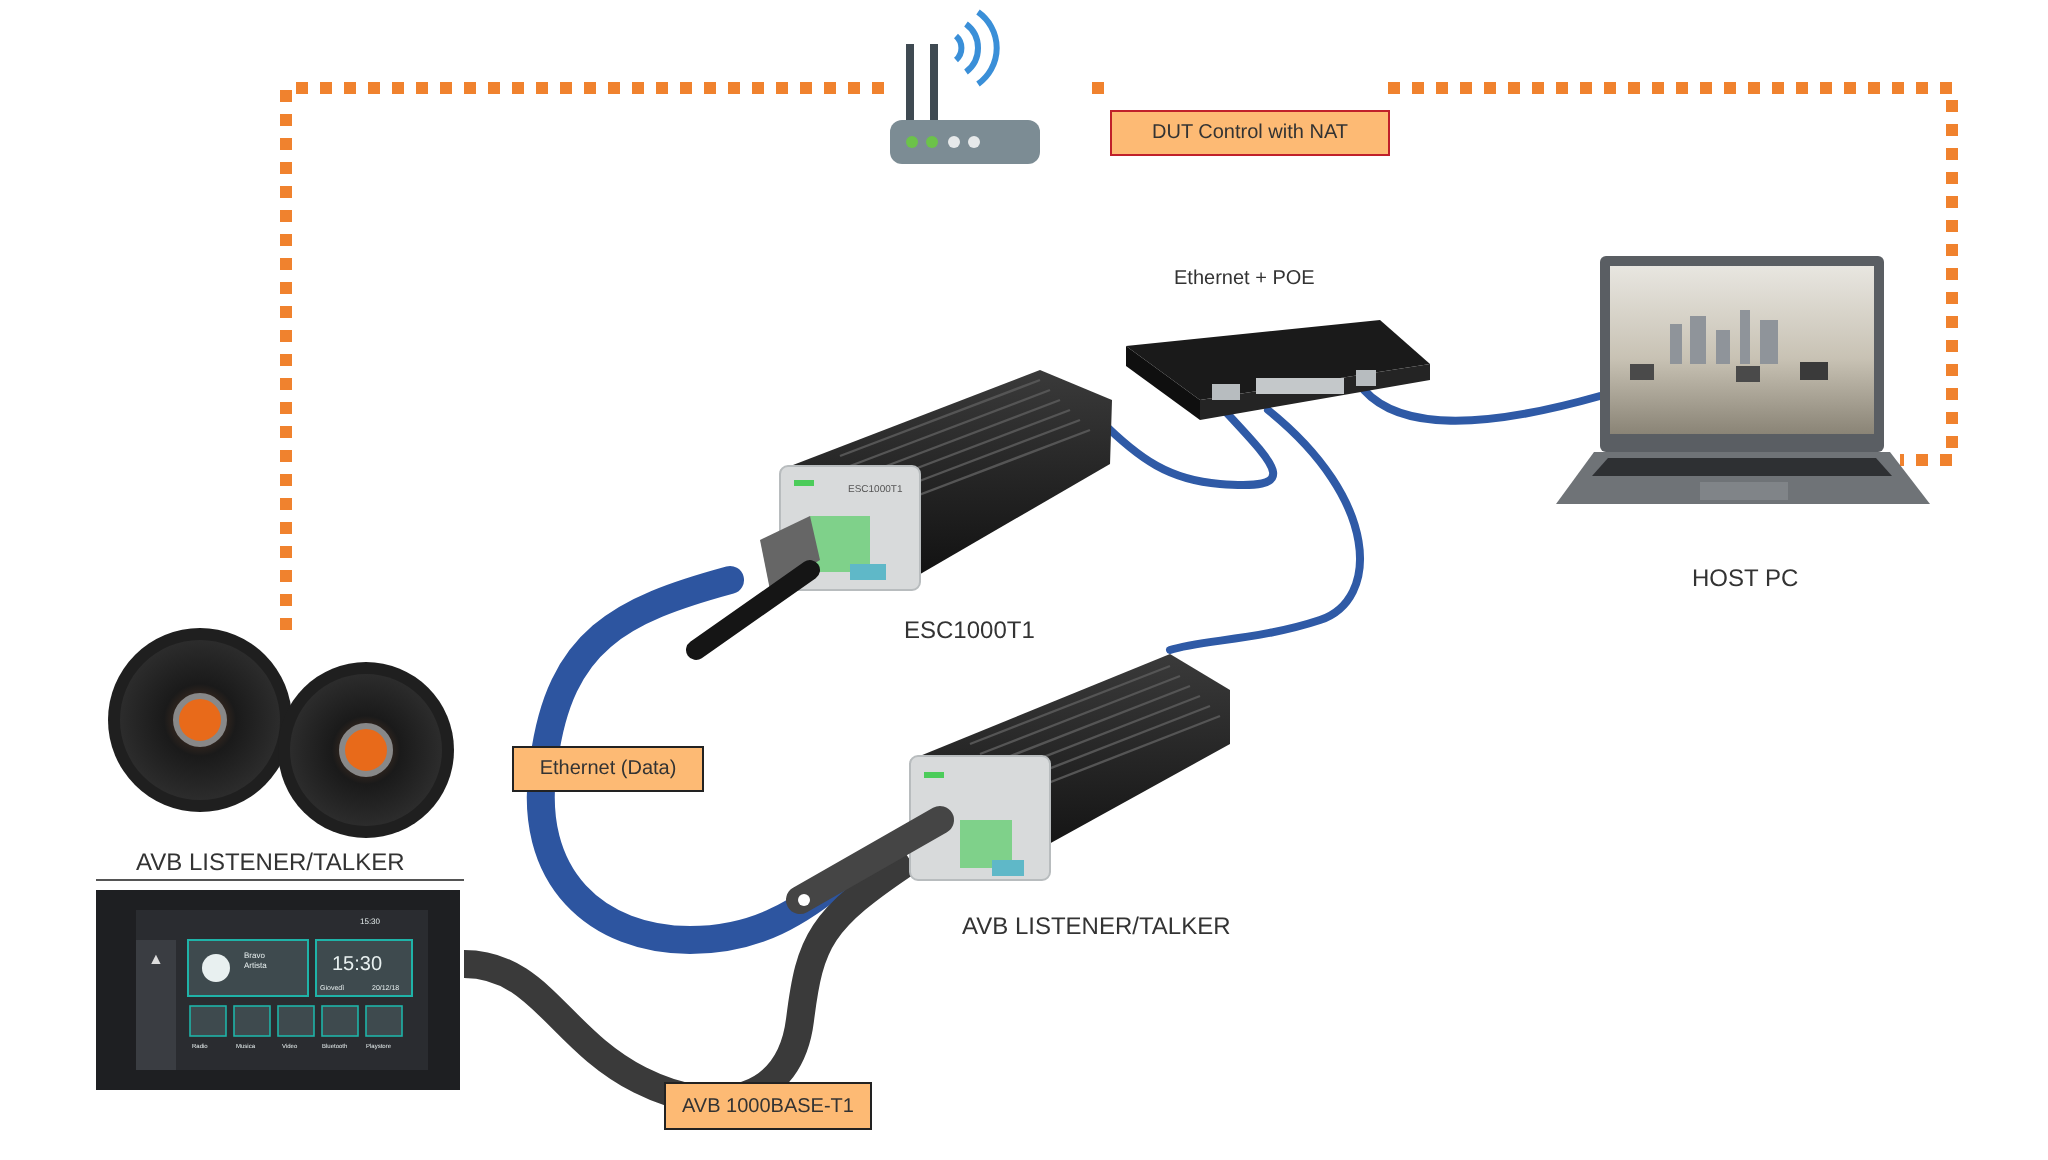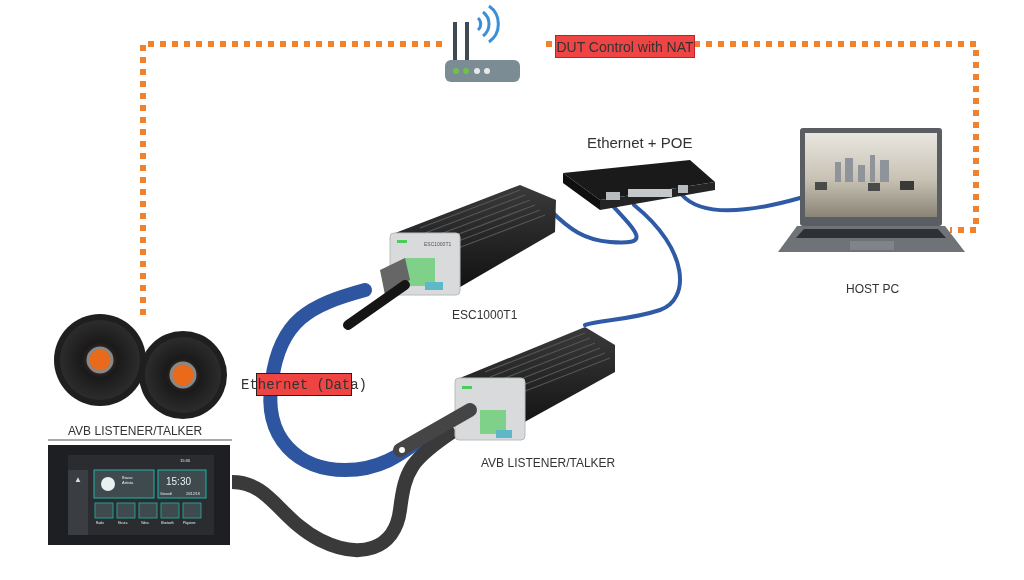--- a/index.html
+++ b/index.html
@@ -1,21 +1,21 @@
 <!DOCTYPE html>
 <html><head>
 <meta charset="utf-8">
 <style>
   html, body { margin:0; padding:0; background:#ffffff; }
   body { width:1024px; height:580px; position:relative; overflow:hidden;
          font-family:"Liberation Sans", "DejaVu Sans", sans-serif; }
   #stage { position:absolute; left:0; top:0; width:1024px; height:580px; }
   .label { position:absolute; font-size:12px; color:#333; white-space:nowrap; }
-  .box-label { position:absolute; background:#ef4444; border:1px solid #222; font-size:14px; color:#333;
-               display:flex; align-items:center; justify-content:center; white-space:nowrap; }
+  .box-label { position:absolute; background:#fdba74; border:1px solid #222; font-size:10px; color:#333;
+               display:flex; align-items:center; justify-content:center; white-space:nowrap;margin-top:20px; }
   .red-box { border:1.5px solid #c0202a; }
   .hu-text { font-family:"Liberation Sans", sans-serif; fill:#e8f0f0; }
 </style>
 </head>
 <body>
 
 <div id="stage">
 <svg width="1024" height="580" viewBox="0 0 1024 580" xmlns="http://www.w3.org/2000/svg">
   <defs>
     <linearGradient id="finGrad" x1="0" y1="0" x2="0" y2="1">
@@ -161,19 +161,20 @@
     <text class="hu-text" x="96" y="524" font-size="3">Radio</text>
     <text class="hu-text" x="118" y="524" font-size="3">Musica</text>
     <text class="hu-text" x="141" y="524" font-size="3">Video</text>
     <text class="hu-text" x="161" y="524" font-size="3">Bluetooth</text>
     <text class="hu-text" x="183" y="524" font-size="3">Playstore</text>
   </g>
 </svg>
 
 
 <div class="box-label red-box" style="left:555px;top:35px;width:138px;height:21px;">DUT Control with NAT</div>
-<div class="label" style="left:587px;top:134px;font-size:15px;">Ethernet + POE</div>
+<div class="label" style="left:587px;top:134px;font-size:10px;">Ethernet + POE</div>
 <div class="label" style="left:846px;top:282px;">HOST PC</div>
 <div class="label" style="left:452px;top:308px;">ESC1000T1</div>
 <div class="label" style="left:481px;top:456px;">AVB LISTENER/TALKER</div>
 <div class="label" style="left:68px;top:424px;">AVB LISTENER/TALKER</div>
-<div class="box-label" style="left:256px;top:373px;width:94px;height:21px;font-family:Liberation Mono, monospace;">Ethernet (Data)</div>
+<div class="box-label" style="left:256px;top:353px;width:94px;height:21px;">Ethernet (Data)</div>
+<div class="box-label" style="left:332px;top:521px;width:102px;height:22px;">AVB 1000BASE-T1</div>
 </div>
 
 </body></html>

